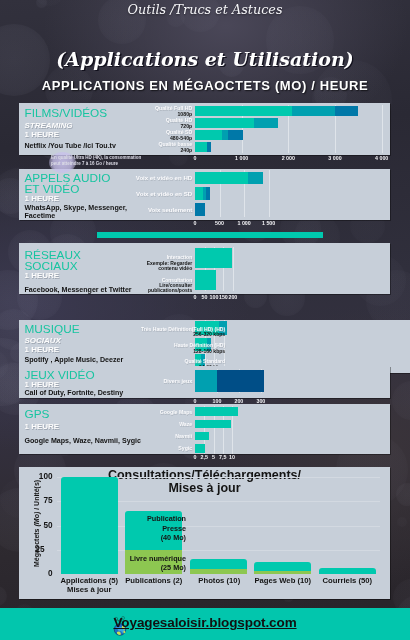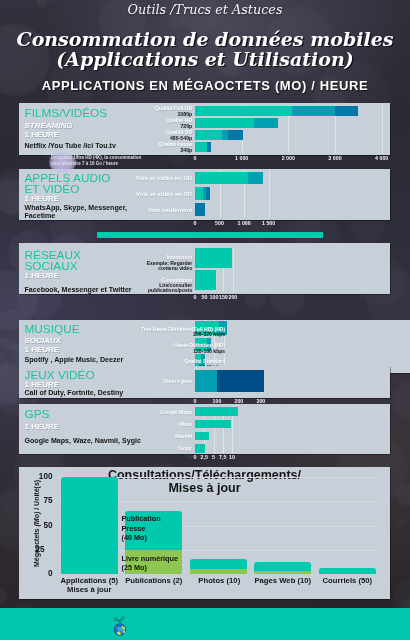--- a/index.html
+++ b/index.html
@@ -64,21 +64,21 @@
   #bigtitle{position:absolute;left:0;width:371px;text-align:center;
             font-size:12.5px;font-weight:bold;color:#141414;line-height:13px;white-space:pre;}
   #ylabel{position:absolute;font-size:7px;font-weight:bold;color:#141414;
           transform:rotate(-90deg);transform-origin:0 0;white-space:nowrap;line-height:7px;}
   .bigtick{position:absolute;text-align:right;font-size:8.2px;font-weight:bold;color:#141414;
            line-height:8.2px;white-space:pre;}
   .biggrid{position:absolute;height:1px;background:#d3d9e1;}
   .bigbar{position:absolute;}
   .bigcat{position:absolute;text-align:center;font-size:7.7px;font-weight:bold;color:#141414;
           line-height:8.4px;white-space:pre;}
-  .ann{position:absolute;text-align:left;font-size:7.25px;font-weight:bold;color:#141414;white-space:pre;}
+  .ann{position:absolute;text-align:right;font-size:7.25px;font-weight:bold;color:#141414;white-space:pre;}
 
   
   #footer{position:absolute;left:0;right:0;bottom:0;height:32px;background:#02c6ad;}
   #footertext{position:absolute;left:0;right:0;top:7px;text-align:center;font-size:13.5px;
       font-weight:bold;color:#111;text-decoration:underline;letter-spacing:-.1px;}
   #globe{position:absolute;left:110px;top:6px;width:20px;height:22px;}
 </style>
 </head>
 <body>
 
@@ -154,21 +154,21 @@
 <div class="bk" style="left:98.0px;top:-4.0px;width:48.0px;height:48.0px;background:radial-gradient(circle,rgba(206,208,232,0.045) 0%,rgba(206,208,232,0.036) 60%,rgba(206,208,232,0) 100%)"></div>
 <div class="bk" style="left:180.0px;top:-8.0px;width:40.0px;height:40.0px;background:radial-gradient(circle,rgba(206,208,232,0.032) 0%,rgba(206,208,232,0.026) 60%,rgba(206,208,232,0) 100%)"></div>
 <div class="bk" style="left:366.0px;top:270.0px;width:60.0px;height:60.0px;background:radial-gradient(circle,rgba(206,208,232,0.032) 0%,rgba(206,208,232,0.026) 60%,rgba(206,208,232,0) 100%)"></div>
 <div class="bk" style="left:336.0px;top:434.0px;width:72.0px;height:72.0px;background:radial-gradient(circle,rgba(206,208,232,0.032) 0%,rgba(206,208,232,0.026) 60%,rgba(206,208,232,0) 100%)"></div>
 <div class="bk" style="left:14.0px;top:444.0px;width:52.0px;height:52.0px;background:radial-gradient(circle,rgba(206,208,232,0.050) 0%,rgba(206,208,232,0.040) 60%,rgba(206,208,232,0) 100%)"></div>
 <div class="bk" style="left:34.0px;top:526.0px;width:60.0px;height:60.0px;background:radial-gradient(circle,rgba(206,208,232,0.040) 0%,rgba(206,208,232,0.032) 60%,rgba(206,208,232,0) 100%)"></div>
 <div class="bk" style="left:-8.0px;top:178.0px;width:36.0px;height:36.0px;background:radial-gradient(circle,rgba(206,208,232,0.050) 0%,rgba(206,208,232,0.040) 60%,rgba(206,208,232,0) 100%)"></div>
 </div>
 <div id="page">
 <div id="kicker">Outils /Trucs et Astuces</div>
-<div id="title"><span>Consommation de données mobiles</span><br><span>(Applications et Utilisation)</span></div>
+<div id="title"><br><span>(Applications et Utilisation)</span></div>
 <div id="subtitle">APPLICATIONS EN MÉGAOCTETS (MO) / HEURE</div>
 <div class="card" style="left:19px;top:103px;width:371px;height:52px">
   <div class="sec-left">
     <div class="sec-name" style="top:5.25px">FILMS/VIDÉOS</div>
     <div class="sec-mode" style="top:19.35px">STREAMING</div>
     <div class="sec-dur" style="top:27.65px">1 HEURE</div>
     <div class="sec-apps" style="top:38.70px">Netflix /You Tube /Ici Tou.tv</div>
   </div>
   <div class="plot" style="left:176.0px;top:2.0px;width:195.0px;height:48.0px">
     <div class="grid" style="left:46.7px"></div>
@@ -449,14 +449,15 @@
     <circle cx="20" cy="31" r="11.5" fill="#1b6fc4" stroke="#123a6b" stroke-width="1.4"></circle>
     <path d="M11 25 q5 3 9 1 t8 2 l2 6 -5 4 -3 -4 -4 1 -3 -5z" fill="#3aa6e0"></path>
     <path d="M14 36 q4 -2 7 1 l1 4 -4 1 -4 -3z" fill="#cde24a"></path>
     <path d="M24 23 q5 2 7 6 l-3 3 -4 -5z" fill="#cde24a"></path>
     <path d="M27 33 q4 0 4 4 l-4 2z" fill="#cde24a"></path>
     <path d="M20 19 l-1 -6 M19 14 l-6 -3 M19 14 l5 -5" stroke="#0f6a5d" stroke-width="1.3" fill="none"></path>
     <circle cx="12" cy="10" r="3.4" fill="none" stroke="#0f6a5d" stroke-width="1.3"></circle>
     <circle cx="20" cy="14" r="2.6" fill="none" stroke="#0f6a5d" stroke-width="1.3"></circle>
     <circle cx="26" cy="8" r="3.0" fill="none" stroke="#0f6a5d" stroke-width="1.3"></circle>
   </svg>
+  <div id="footertext">Voyagesaloisir.blogspot.com</div>
 </div>
 </div>
 
 </body></html>

